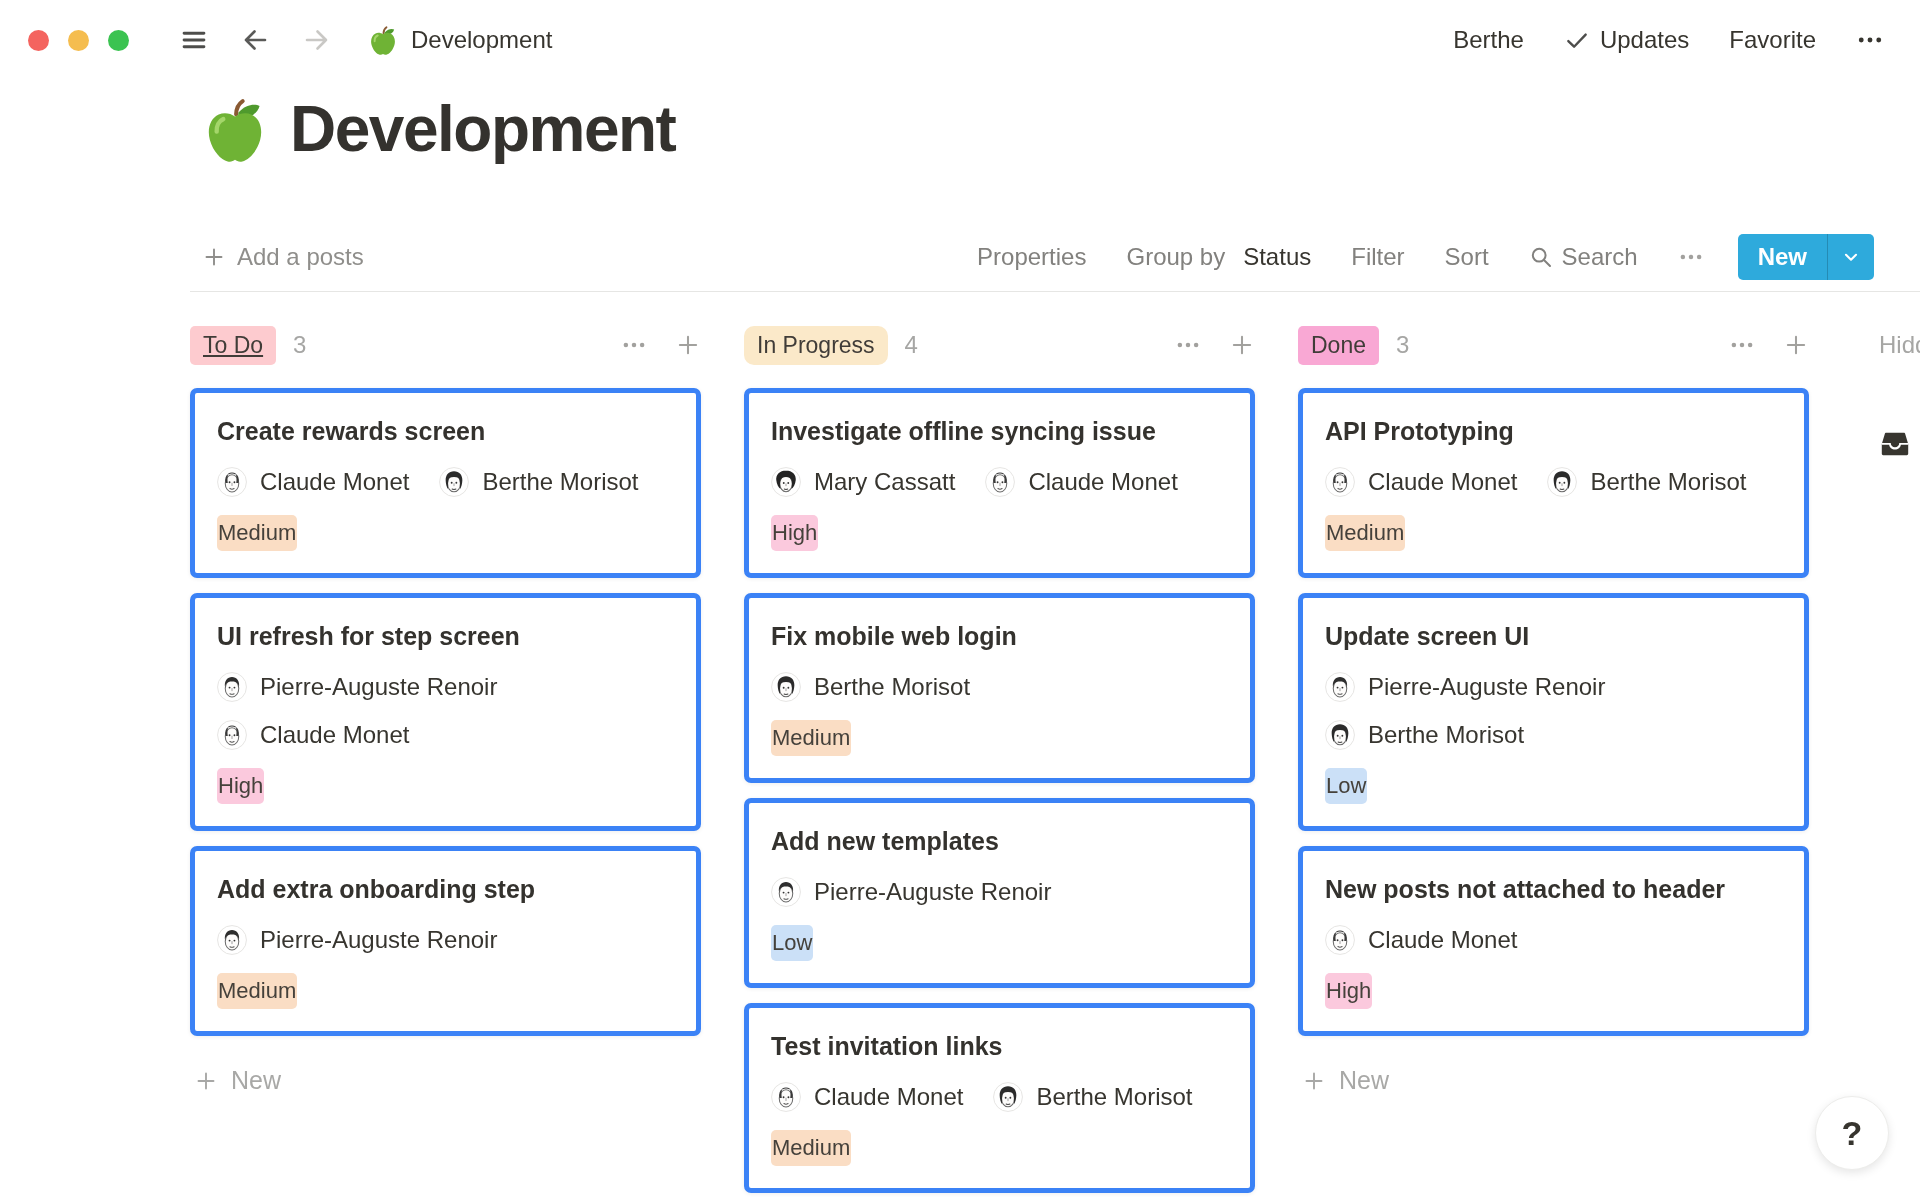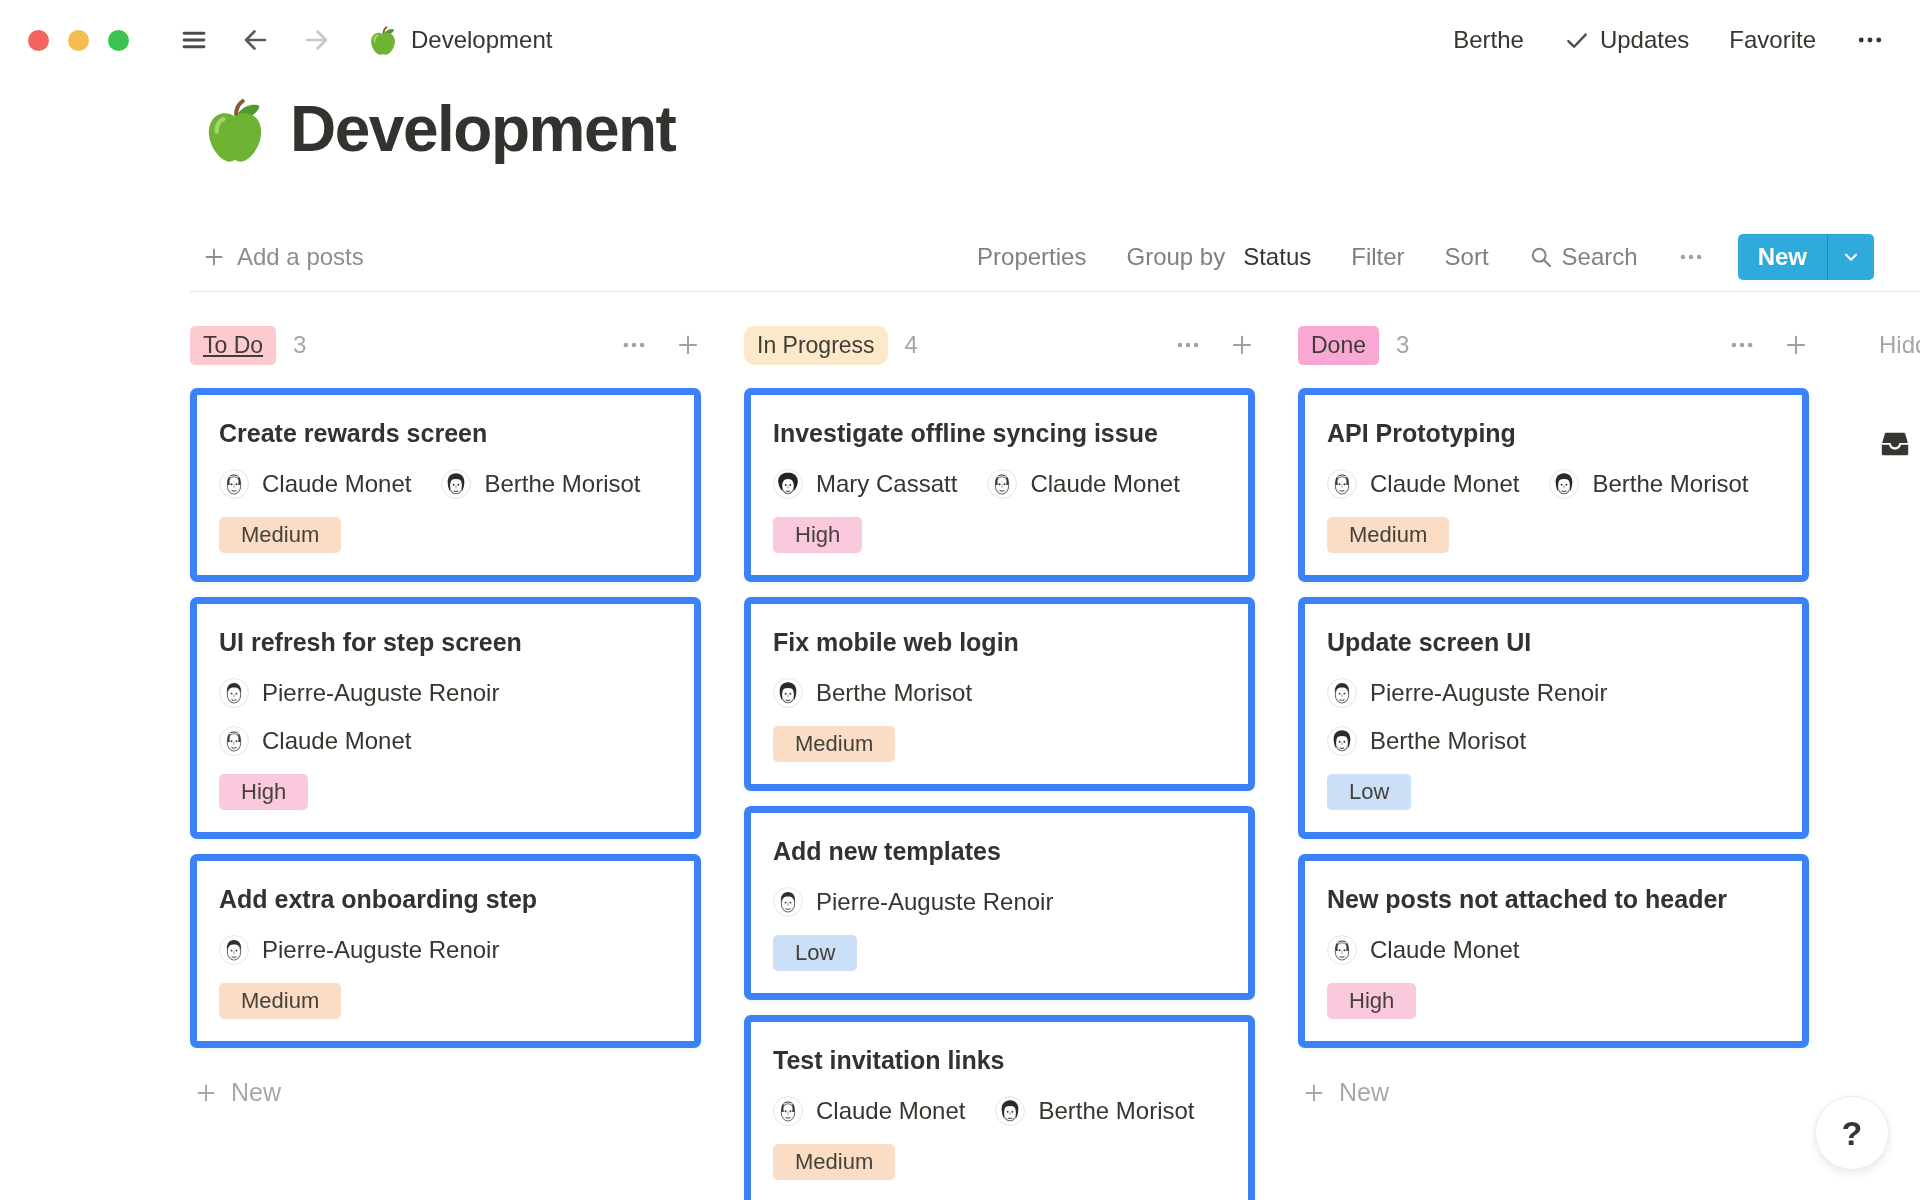--- a/index.html
+++ b/index.html
@@ -40,29 +40,29 @@
   .column { width:511px; flex:none; }
   .col-header { display:flex; align-items:center; height:38px; margin-bottom:24px; }
   .col-badge { font-size:23px; line-height:1; padding:8px 13px; border-radius:5px; color:#403C38; }
   .b-todo { background:#FDCBCF;text-decoration:underline; }
   .b-inprogress { background:#FBE9C9;border-radius:10px; }
   .b-done { background:#f9a8d4; }
   .col-count { margin-left:17px; color:#A6A6A4; font-size:24px; }
   .col-actions { margin-left:auto; display:flex; align-items:center; gap:28px; color:#A2A19E; }
   .icon-btn { cursor:pointer; display:flex; }
   .cards { display:flex; flex-direction:column; gap:15px; }
-  .card { background:#fff; border:7px solid #3b82f6; border-radius:7px;
+  .card { background:#fff; border:5px solid #3b82f6; border-radius:7px;
     box-shadow:0 1px 4px rgba(15,15,15,0.07); padding:20px 22px 22px; cursor:pointer; }
   .card-title { font-size:25px; font-weight:600; color:#34322E; line-height:36px; }
   .assignee-row { display:flex; align-items:center; gap:30px; margin-top:16px; min-height:34px; }
   .assignee-row + .assignee-row { margin-top:14px; }
   .assignee { display:flex; align-items:center; gap:13px; }
   .avatar { width:30px; height:30px; flex:none; }
   .assignee-name { font-size:24px; color:#37352F; }
-  .priority { display:inline-block; margin-top:16px; font-size:22px; line-height:1; padding:7px 22px;
+  .priority { display:inline-block; margin-top:16px; font-size:22px; line-height:1; padding:7px 1px;
     border-radius:5px; color:#45413B; }
   .p-medium { background:#FADDC4; }
   .p-high   { background:#FBC9DD; }
   .p-low    { background:#CBE0F7; }
   .new-row { margin-top:30px; display:flex; align-items:center; gap:13px; color:#A8A8A6;
     font-size:25px; padding-left:4px; cursor:pointer; }
 
   
   .hidden-col { width:320px; flex:none; margin-left:27px; }
   .hidden-label { color:#A6A6A4; font-size:24px; height:38px; display:flex; align-items:center; white-space:nowrap; cursor:pointer; }

